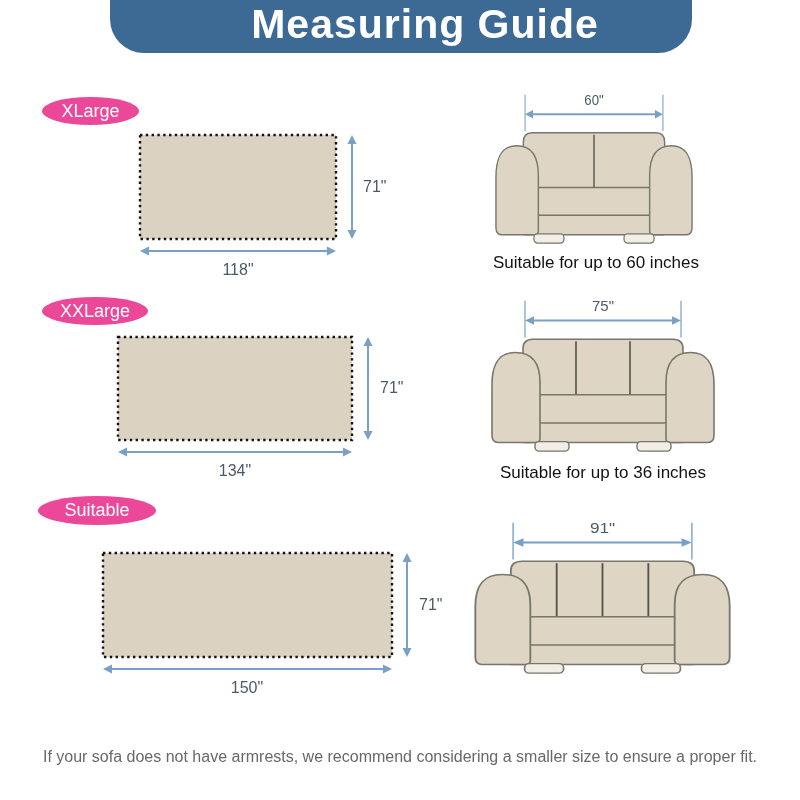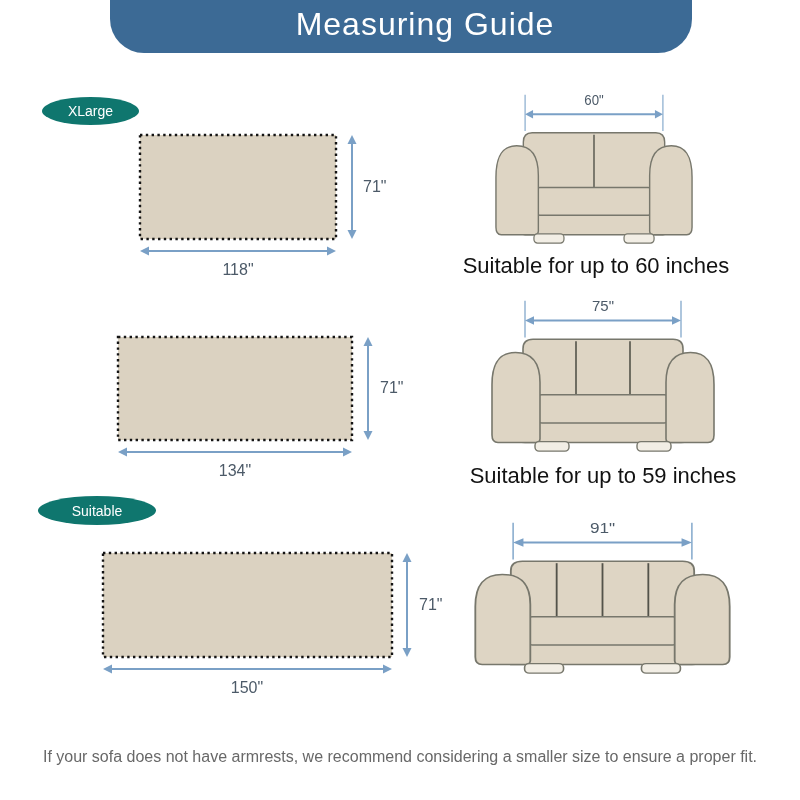--- a/index.html
+++ b/index.html
@@ -7,29 +7,29 @@
     position:relative;width:800px;height:800px;background:#ffffff;overflow:hidden;
     font-family:"Liberation Sans",sans-serif;
   }
   
   .banner{
     position:absolute;left:110px;top:0;width:582px;height:53px;
     background:#3c6a95;border-radius:0 0 34px 34px;
     display:flex;align-items:center;justify-content:center;
   }
   .banner-title{
-    color:#ffffff;font-size:32px;font-weight:normal;letter-spacing:1px;
+    color:#ffffff;font-size:41px;font-weight:bold;letter-spacing:1px;
     transform:translateY(-2px);
     margin-left:48px;
   }
   
   .badge{
-    position:absolute;background:#0f766e;border-radius:50%;
+    position:absolute;background:#ec4899;border-radius:50%;
     display:flex;align-items:center;justify-content:center;
-    color:#ffffff;font-size:14px;
+    color:#ffffff;font-size:18px;
   }
   .badge.r1{left:42px;top:97px;width:97px;height:28px;}
   .badge.r2{left:42px;top:297px;width:106px;height:28px;}
   .badge.r3{left:38px;top:496px;width:118px;height:29px;}
   
   svg{position:absolute;display:block;overflow:visible;}
   .blanket.r1{left:130px;top:125px;width:270px;height:165px;}
   .blanket.r2{left:108px;top:327px;width:312px;height:165px;}
   .blanket.r3{left:93px;top:543px;width:368px;height:165px;}
   .sofa.r1{left:488px;top:92px;width:212px;height:152px;}
@@ -39,21 +39,21 @@
   .arrow-line{stroke:#7aa0c6;stroke-width:2;fill:none;}
   .extent-line{stroke:#93b3d2;stroke-width:1.5;fill:none;}
   .arrow-head{fill:#7aa0c6;}
   .dim-text{fill:#4c5a68;font-family:"Liberation Sans",sans-serif;font-size:16px;}
   .dim-text-sofa{fill:#4c5a68;font-family:"Liberation Sans",sans-serif;font-size:15px;}
   .sofa-part{fill:#ded5c4;stroke:#77776c;stroke-width:1.6;}
   .cushion-divider{stroke:#53534a;stroke-width:1.6;}
   .foot{fill:#f2eee5;stroke:#77776c;stroke-width:1.4;}
   
   .caption{
-    position:absolute;width:280px;text-align:center;color:#121212;font-size:22px;
+    position:absolute;width:280px;text-align:center;color:#121212;font-size:17px;
     white-space:nowrap;
   }
   .caption.r1{left:456px;top:253px;}
   .caption.r2{left:463px;top:463px;}
   .caption.r3{left:462px;top:686px;}
   .footer{
     position:absolute;left:30px;top:745px;width:740px;text-align:center;
     color:#686868;font-size:16px;line-height:23px;
   }
 </style>
@@ -100,20 +100,21 @@
       <rect class="sofa-part" x="45" y="103" width="150" height="30" rx="14"></rect>
       <path class="sofa-part" d="M 15 154 C 11 154 9 151 9 146 L 9 92 C 9 68 17 58 32.5 58 C 49 58 57 68 57 90 L 57 150 C 57 152.5 55 154 52.5 154 Z"></path>
       <path class="sofa-part" d="M 225 154 C 229 154 231 151 231 146 L 231 92 C 231 68 223 58 207.5 58 C 191 58 183 68 183 90 L 183 150 C 183 152.5 185 154 187.5 154 Z"></path>
       <rect class="foot" x="52" y="153" width="34" height="10" rx="4"></rect>
       <rect class="foot" x="154" y="153" width="34" height="10" rx="4"></rect>
     </g>
   </svg>
 
   <div class="caption r1">Suitable for up to 60 inches</div>
 
+  <div class="badge r2">XXLarge</div>
 
   <svg class="blanket r2" viewBox="0 0 312 165">
     <rect class="blanket-rect" x="10" y="10" width="234" height="103"></rect>
     <g>
       <line class="arrow-line" x1="260" y1="17" x2="260" y2="106"></line>
       <polygon class="arrow-head" points="260,10 255.5,19 264.5,19"></polygon>
       <polygon class="arrow-head" points="260,113 255.5,104 264.5,104"></polygon>
     </g>
     <text class="dim-text" x="272" y="66">71"</text>
     <g>
@@ -139,21 +140,21 @@
       <line class="cushion-divider" x1="147" y1="46" x2="147" y2="120"></line>
       <rect class="sofa-part" x="33" y="112" width="174" height="42" rx="9"></rect>
       <rect class="sofa-part" x="45" y="103" width="150" height="30" rx="14"></rect>
       <path class="sofa-part" d="M 15 154 C 11 154 9 151 9 146 L 9 92 C 9 68 17 58 32.5 58 C 49 58 57 68 57 90 L 57 150 C 57 152.5 55 154 52.5 154 Z"></path>
       <path class="sofa-part" d="M 225 154 C 229 154 231 151 231 146 L 231 92 C 231 68 223 58 207.5 58 C 191 58 183 68 183 90 L 183 150 C 183 152.5 185 154 187.5 154 Z"></path>
       <rect class="foot" x="52" y="153" width="34" height="10" rx="4"></rect>
       <rect class="foot" x="154" y="153" width="34" height="10" rx="4"></rect>
     </g>
   </svg>
 
-  <div class="caption r2">Suitable for up to 59 inches</div>
+  <div class="caption r2">Suitable for up to 36 inches</div>
 
   <div class="badge r3">Suitable</div>
 
   <svg class="blanket r3" viewBox="0 0 368 165">
     <rect class="blanket-rect" x="10" y="10" width="289" height="104"></rect>
     <g>
       <line class="arrow-line" x1="314" y1="17" x2="314" y2="107"></line>
       <polygon class="arrow-head" points="314,10 309.5,19 318.5,19"></polygon>
       <polygon class="arrow-head" points="314,114 309.5,105 318.5,105"></polygon>
     </g>

